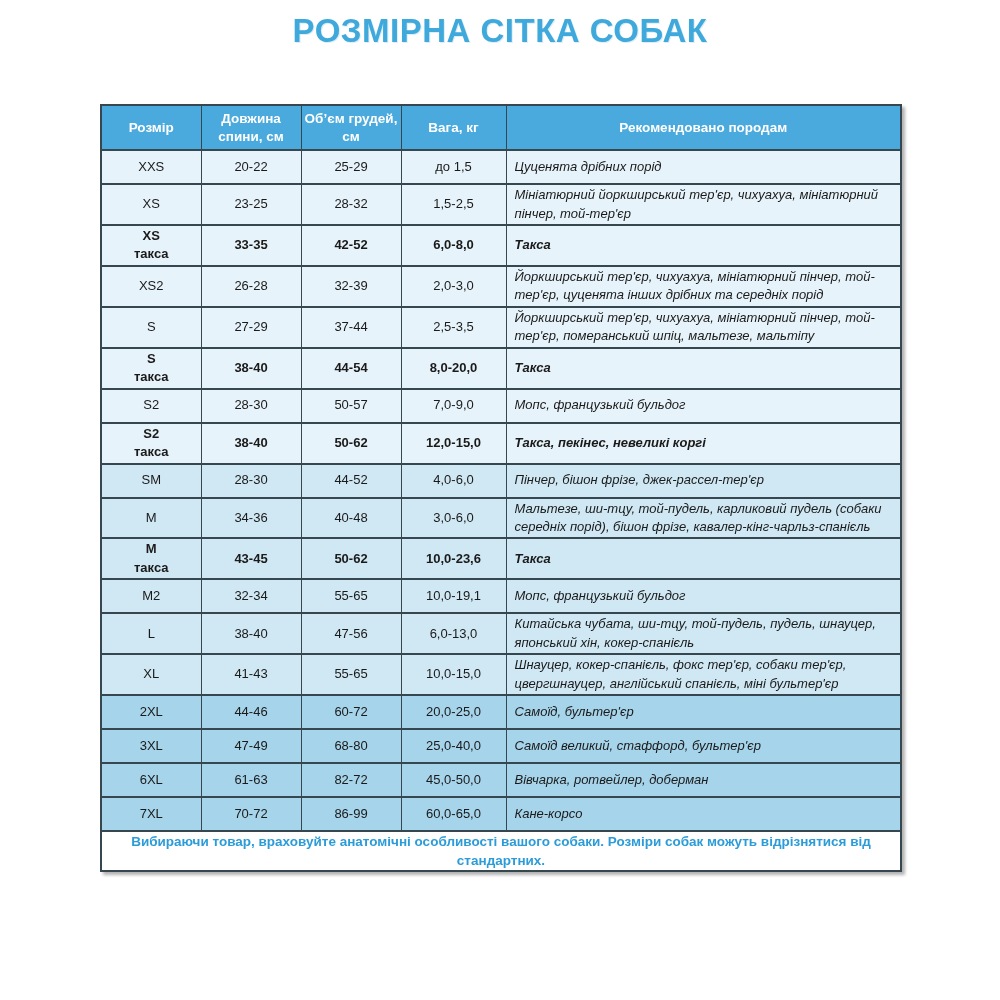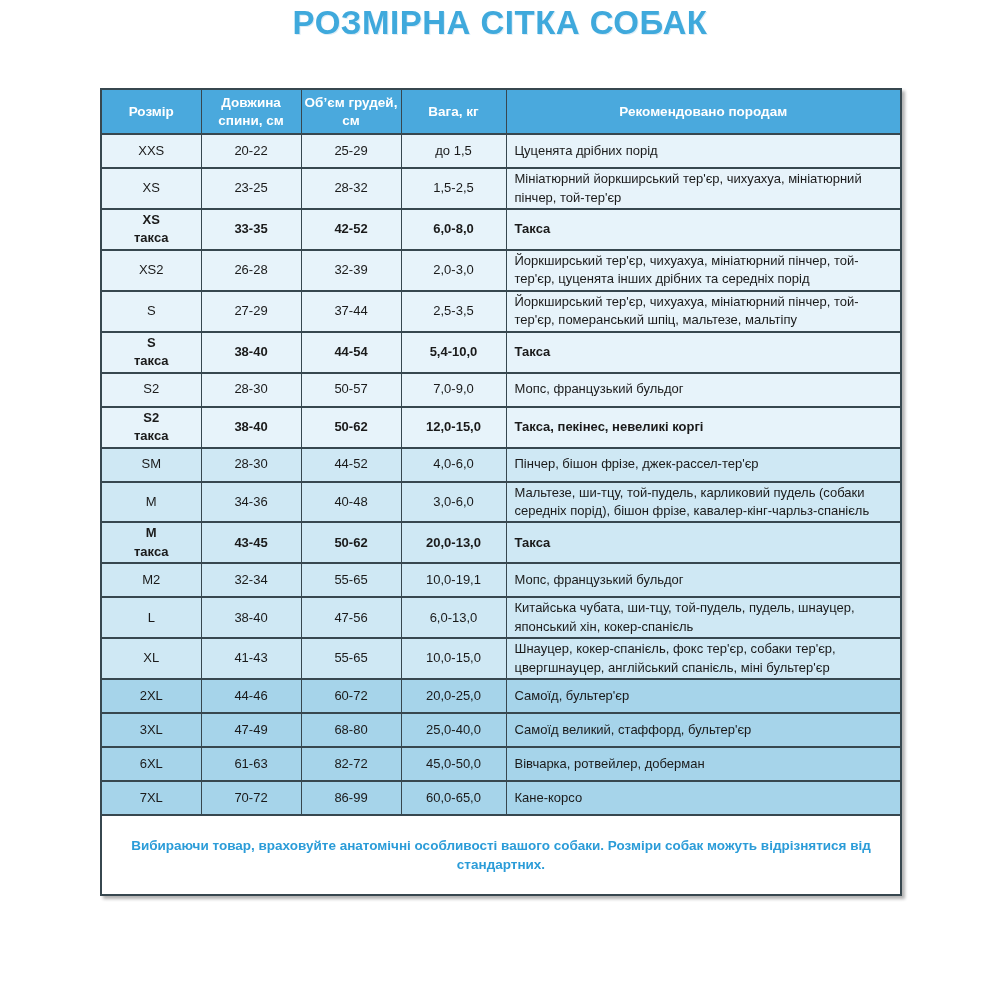--- a/index.html
+++ b/index.html
@@ -20,33 +20,33 @@
     font-family: "Liberation Sans", sans-serif;
   }
   .page {
     position: relative;
     width: 1000px;
     height: 1000px;
     background: #FFFFFF;
     overflow: hidden;
   }
   .title {
-    margin: 0;
+    margin: 8px;
     padding-top: 4px;
     text-align: center;
     color: var(--title-text);
     font-size: 33px;
     font-weight: bold;
     letter-spacing: 0.5px;
     text-shadow: 1px 1px 0 rgba(200,225,240,0.6);
   }
   .table-wrap {
     position: absolute;
     left: 100px;
-    top: 88px;
+    top: 104px;
     width: 802px;
   }
   table {
     width: 100%;
     border-collapse: collapse;
     table-layout: fixed;
     border: 2px solid var(--border);
     box-shadow: 3px 3px 3px rgba(0,0,0,0.30);
   }
   col.c-size, col.c-back, col.c-chest { width: 100px; }
@@ -73,33 +73,34 @@
     font-size: 13px;
     line-height: 1.42;
     text-align: center;
     padding: 1px 6px;
     height: 34px;
   }
   td.breeds {
     text-align: left;
     padding-left: 8px;
     padding-right: 12px;
+    font-style: italic;
   }
   tr.bold td { font-weight: bold; }
   tr.shade-light td  { background: var(--row-light); }
   tr.shade-medium td { background: var(--row-medium); }
   tr.shade-dark td   { background: var(--row-dark); }
   tfoot td {
     background: #FFFFFF;
     color: var(--footer-text);
     font-weight: bold;
     font-size: 13.5px;
     text-align: center;
     height: 38px;
-    padding: 20px 8px;
+    padding: 0 8px;
   }
 </style>
 </head>
 <body>
 
 <div class="page">
 
   <h1 class="title">РОЗМІРНА СІТКА СОБАК</h1>
 
   <div class="table-wrap">
@@ -157,21 +158,21 @@
             <td>27-29</td>
             <td>37-44</td>
             <td>2,5-3,5</td>
             <td class="breeds">Йоркширський тер'єр, чихуахуа, мініатюрний пінчер, той-тер'єр, померанський шпіц, мальтезе, мальтіпу</td>
           </tr>
           <tr class="shade-light bold">
             <td>S
 такса</td>
             <td>38-40</td>
             <td>44-54</td>
-            <td>5,4-10,0</td>
+            <td>8,0-20,0</td>
             <td class="breeds">Такса</td>
           </tr>
           <tr class="shade-light">
             <td>S2</td>
             <td>28-30</td>
             <td>50-57</td>
             <td>7,0-9,0</td>
             <td class="breeds">Мопс, французький бульдог</td>
           </tr>
           <tr class="shade-light bold">
@@ -194,21 +195,21 @@
             <td>34-36</td>
             <td>40-48</td>
             <td>3,0-6,0</td>
             <td class="breeds">Мальтезе, ши-тцу, той-пудель, карликовий пудель (собаки середніх порід), бішон фрізе, кавалер-кінг-чарльз-спанієль</td>
           </tr>
           <tr class="shade-medium bold">
             <td>M
 такса</td>
             <td>43-45</td>
             <td>50-62</td>
-            <td>20,0-13,0</td>
+            <td>10,0-23,6</td>
             <td class="breeds">Такса</td>
           </tr>
           <tr class="shade-medium">
             <td>M2</td>
             <td>32-34</td>
             <td>55-65</td>
             <td>10,0-19,1</td>
             <td class="breeds">Мопс, французький бульдог</td>
           </tr>
           <tr class="shade-medium">

